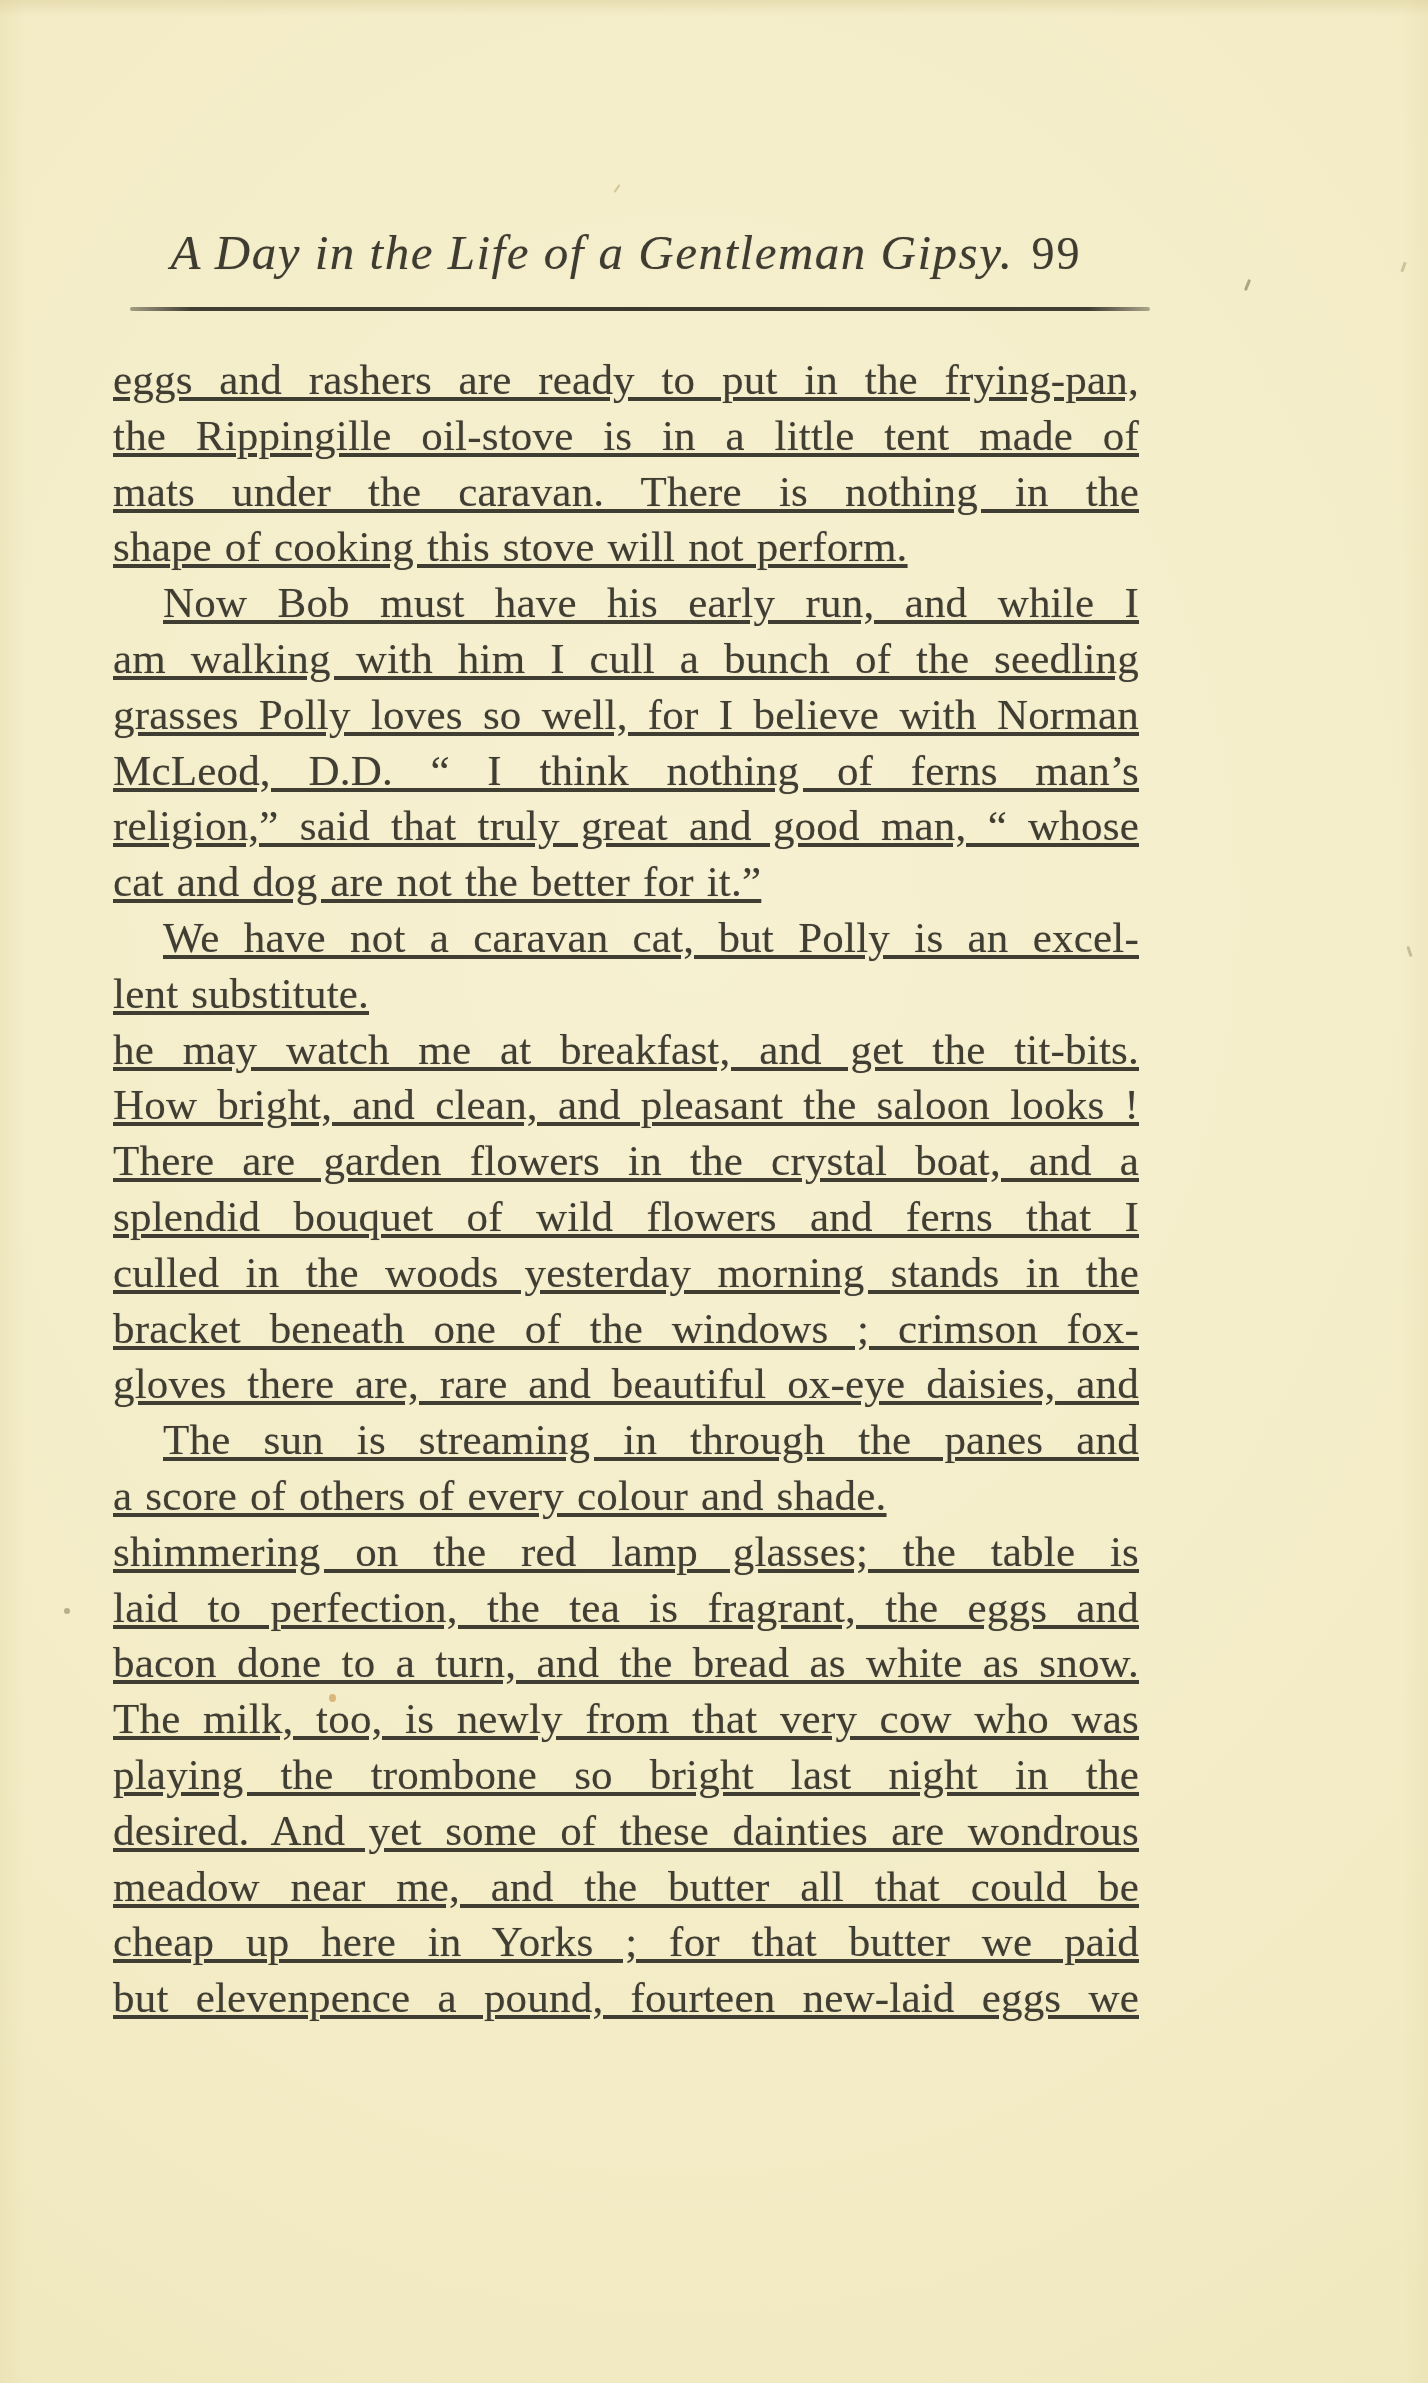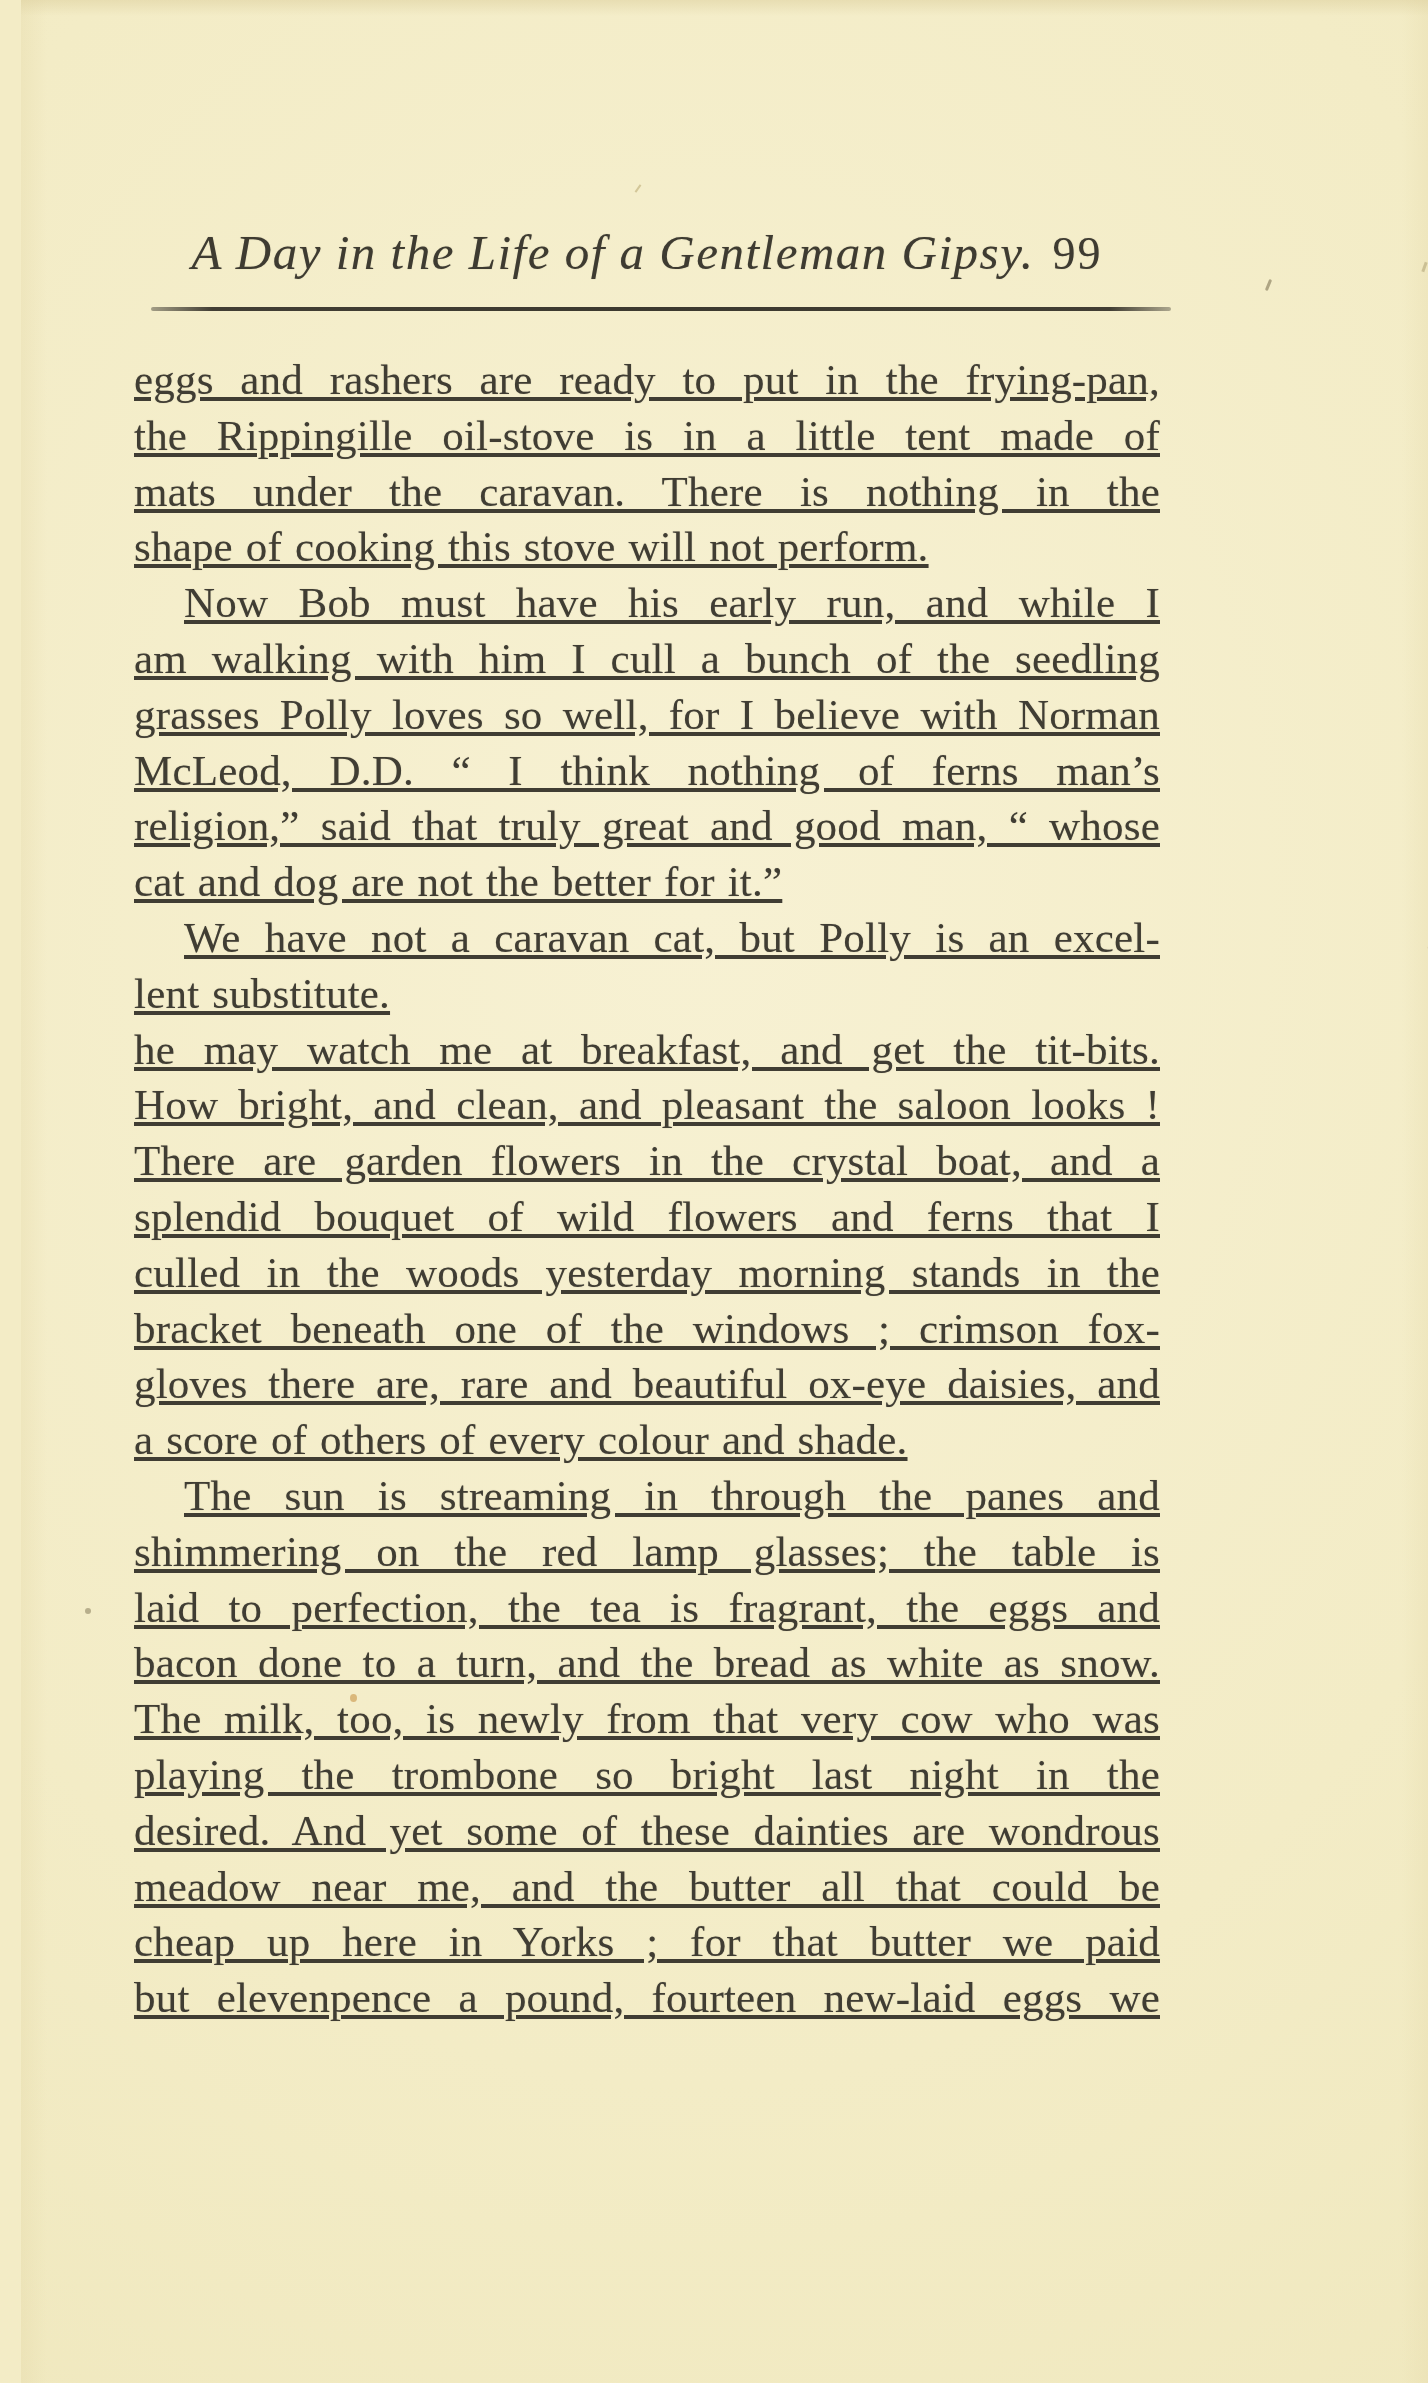--- a/index.html
+++ b/index.html
@@ -15,21 +15,20 @@
     font-family: "Liberation Serif", "DejaVu Serif", serif;
   }
   .page {
     position: absolute;
     inset: 0;
     background:
       linear-gradient(180deg, rgba(222,209,160,0.55) 0px, rgba(222,209,160,0) 16px),
       linear-gradient(90deg, rgba(228,216,168,0.35) 0px, rgba(228,216,168,0) 26px),
       linear-gradient(270deg, rgba(228,216,168,0.30) 0px, rgba(228,216,168,0) 26px),
       radial-gradient(ellipse 120% 90% at 48% 38%, #f7f1d3 0%, #f3ecc6 55%, #eee6ba 100%);
-    margin-left: 21px;
   }
   .running-header {
     position: absolute;
     top: 224px;
     left: 113px;
     width: 1026px;
     text-align: center;
     white-space: nowrap;
     color: #3e3b31;
   }
@@ -110,22 +109,22 @@
       <div class="line end"><span>cat and dog are not the better for it.”</span></div>
       <div class="line indent"><span>We have not a caravan cat, but Polly is an excel-</span></div>
       <div class="line end"><span>lent substitute.</span></div>
       <div class="line"><span>he may watch me at breakfast, and get the tit-bits.</span></div>
       <div class="line"><span>How bright, and clean, and pleasant the saloon looks !</span></div>
       <div class="line"><span>There are garden flowers in the crystal boat, and a</span></div>
       <div class="line"><span>splendid bouquet of wild flowers and ferns that I</span></div>
       <div class="line"><span>culled in the woods yesterday morning stands in the</span></div>
       <div class="line"><span>bracket beneath one of the windows ; crimson fox-</span></div>
       <div class="line"><span>gloves there are, rare and beautiful ox-eye daisies, and</span></div>
+      <div class="line indent"><span>The sun is streaming in through the panes and</span></div>
       <div class="line end"><span>a score of others of every colour and shade.</span></div>
-      <div class="line indent"><span>The sun is streaming in through the panes and</span></div>
       <div class="line"><span>shimmering on the red lamp glasses; the table is</span></div>
       <div class="line"><span>laid to perfection, the tea is fragrant, the eggs and</span></div>
       <div class="line"><span>bacon done to a turn, and the bread as white as snow.</span></div>
       <div class="line"><span>The milk, too, is newly from that very cow who was</span></div>
       <div class="line"><span>playing the trombone so bright last night in the</span></div>
       <div class="line"><span>desired. And yet some of these dainties are wondrous</span></div>
       <div class="line"><span>meadow near me, and the butter all that could be</span></div>
       <div class="line"><span>cheap up here in Yorks ; for that butter we paid</span></div>
       <div class="line"><span>but elevenpence a pound, fourteen new-laid eggs we</span></div>
     </div>

